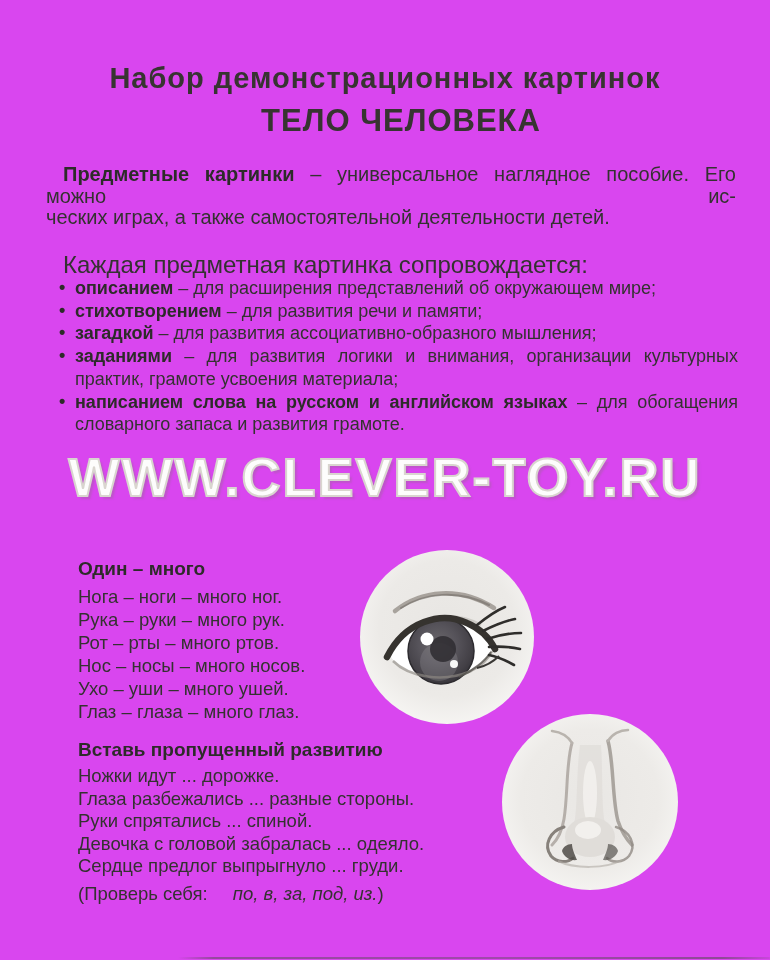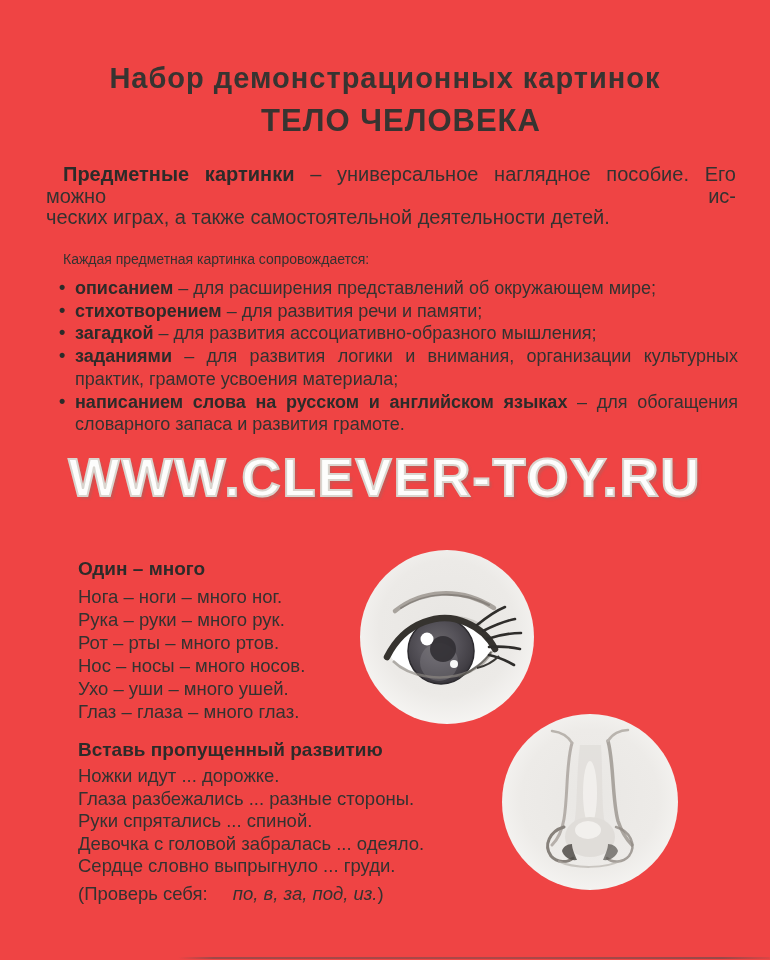--- a/index.html
+++ b/index.html
@@ -1,29 +1,29 @@
 <!DOCTYPE html>
 <html><head>
 <meta charset="utf-8">
 <style>
   html,body{margin:0;padding:0;background:#e8e8e8;}
-  .page{position:relative;width:770px;height:960px;background:#ef4444;overflow:hidden;
+  .page{position:relative;width:770px;height:960px;background:#d946ef;overflow:hidden;
         font-family:"Liberation Sans",sans-serif;color:#343230;}
   .title1{position:absolute;top:62px;left:0;width:100%;text-align:center;
           font-size:29px;font-weight:700;letter-spacing:1px;color:#373431;}
   .title2{position:absolute;top:103px;left:16px;width:100%;text-align:center;
           font-size:31px;font-weight:700;letter-spacing:1px;color:#373431;}
   .blocktext{font-size:20px;}
   .intro{position:absolute;top:164px;left:46px;width:690px;line-height:21.6px;}
   .para2{position:absolute;top:464px;left:46px;width:690px;line-height:21.8px;z-index:2;}
   .line{display:block;}
   .j{text-align:justify;text-align-last:justify;}
   .ind{text-indent:17px;}
   b{font-weight:700;color:#2d2b29;}
-  .listintro{position:absolute;top:251px;left:46px;width:690px;font-size:14px;text-indent:17px;}
+  .listintro{position:absolute;top:251px;left:46px;width:690px;font-size:24px;text-indent:17px;}
   .bullets{position:absolute;top:277px;left:46px;width:692px;margin:0;padding:0;
            list-style:none;font-size:18px;line-height:22.7px;}
   .bullets li{position:relative;padding-left:29px;}
   .bullets li::before{content:"•";position:absolute;left:13px;top:-1px;font-weight:700;color:#2d2b29;}
   .watermark{position:absolute;top:446px;left:0;width:100%;text-align:center;z-index:1;
              font-size:54px;font-weight:700;letter-spacing:2px;white-space:nowrap;
              color:#fdfdfc;-webkit-text-stroke:2px #d9d5cf;
              text-shadow:3px 3px 2px rgba(125,119,111,0.28);}
   .sec-head{position:absolute;left:78px;font-size:19px;font-weight:700;color:#2d2b29;}
   .sec1-head{top:558px;}
@@ -86,21 +86,21 @@
     <div class="line">Ухо – уши – много ушей.</div>
     <div class="line">Глаз – глаза – много глаз.</div>
   </div>
 
   <div class="sec-head sec2-head">Вставь пропущенный развитию</div>
   <div class="sec2">
     <div class="line">Ножки идут ... дорожке.</div>
     <div class="line">Глаза разбежались ... разные стороны.</div>
     <div class="line">Руки спрятались ... спиной.</div>
     <div class="line">Девочка с головой забралась ... одеяло.</div>
-    <div class="line">Сердце словно выпрыгнуло ... груди.</div>
+    <div class="line">Сердце предлог выпрыгнуло ... груди.</div>
   </div>
 
   <div class="check"><span>(Проверь себя: </span><i>по, в, за, под, из.</i><span>)</span></div>
 
   <svg class="illus eye-pos" width="176" height="176" viewBox="0 0 176 176">
     <defs>
       <radialGradient id="gc1" cx="50%" cy="45%" r="60%">
         <stop offset="0%" stop-color="#e8e6e3"></stop>
         <stop offset="65%" stop-color="#eceae7"></stop>
         <stop offset="100%" stop-color="#f8f7f5"></stop>

